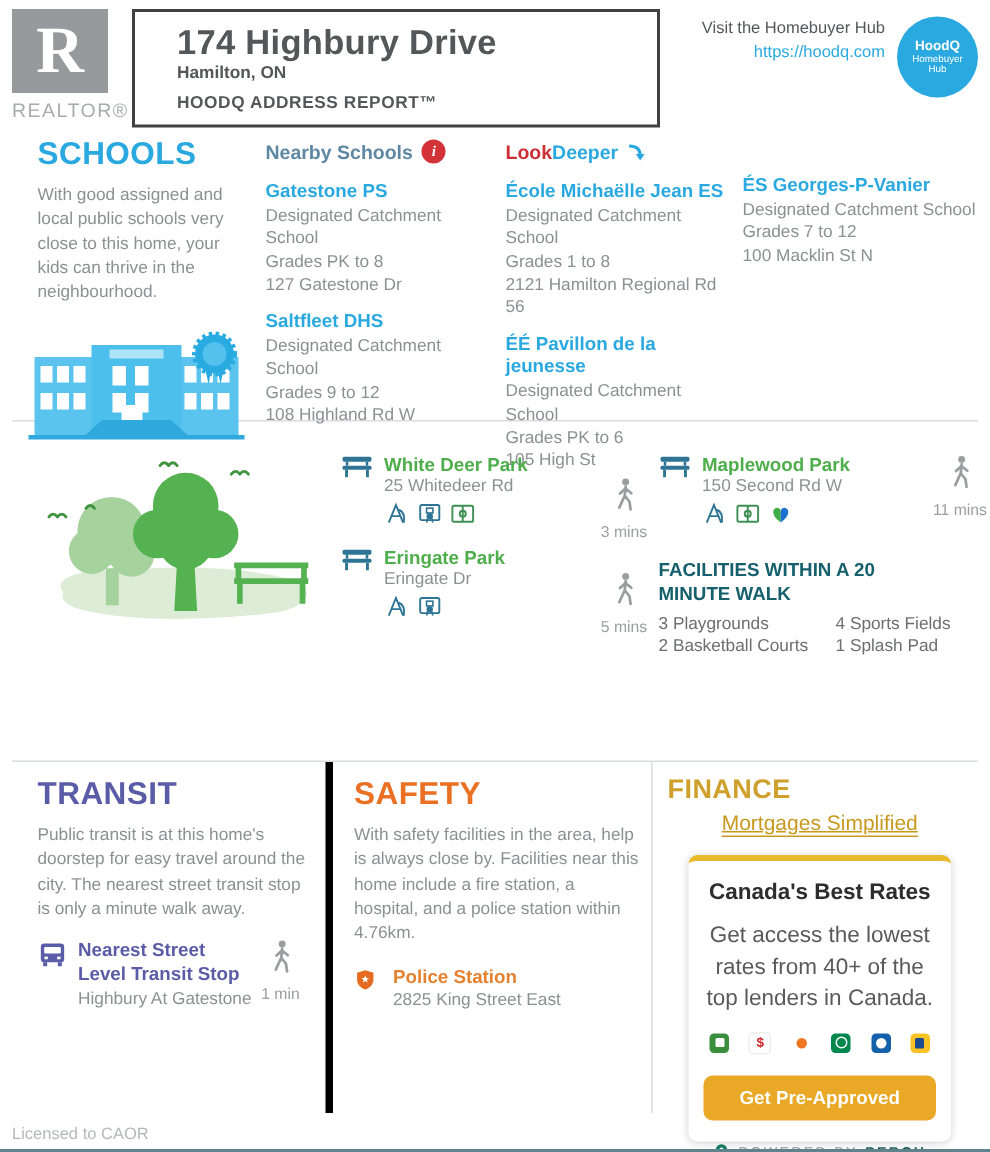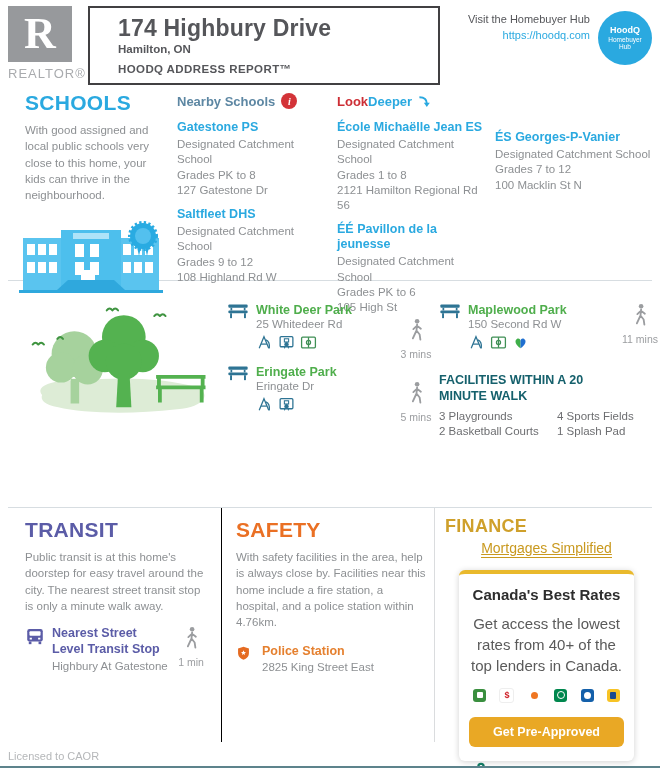--- a/index.html
+++ b/index.html
@@ -54,21 +54,21 @@
   .park-name{font-size:12.5px;font-weight:bold;color:#4fae4c;}
   .park-addr{font-size:11.5px;color:#8d9093;margin-top:1px;}
   .fac-icons{display:flex;gap:5px;margin-top:4px;color:#2e7494;}
   .walker{width:48px;flex:0 0 48px;text-align:center;}
   .walk-time{font-size:10.5px;color:#9b9da0;margin-top:1px;}
   .fac-title{font-size:12.5px;font-weight:bold;color:#15606c;line-height:1.25;margin:6px 0 6px 0;}
   .fac-grid{display:grid;grid-template-columns:112px auto;gap:3px 6px;font-size:11.5px;color:#6d6e71;}
   .park-art{margin-top:6px;}
   
   .bottom{display:flex;height:234px;box-sizing:border-box;}
-  .b-c1{width:222px;flex:0 0 222px;box-sizing:border-box;border-right:1px solid #000000;padding:10px 12px 0 25px;}
+  .b-c1{width:222px;flex:0 0 222px;box-sizing:border-box;border-right:5px solid #000000;padding:10px 12px 0 25px;}
   .b-c2{width:213px;flex:0 0 213px;box-sizing:border-box;border-right:1px solid #dadcde;padding:10px 8px 0 14px;}
   .b-c3{flex:1;padding:8px 12px 0 10px;display:flex;flex-direction:column;}
   .t-purple{color:#5b5ca7;}
   .t-orange{color:#ea7024;}
   .t-gold{color:#cfa02b;}
   .transit-entry{display:flex;margin-top:12px;}
   .transit-main{flex:1;display:flex;gap:7px;}
   .bus{color:#5b5ca7;flex:0 0 20px;padding-top:2px;}
   .stop-name{font-size:12.5px;font-weight:bold;color:#5b5ca7;line-height:1.25;}
   .stop-addr{font-size:11.5px;color:#8d9093;margin-top:2px;text-align:right;}
@@ -195,21 +195,21 @@
         <div class="sch-line">2121 Hamilton Regional Rd 56</div>
       </div>
       <div class="sch-entry">
         <div class="sch-name">ÉÉ Pavillon de la jeunesse</div>
         <div class="sch-line">Designated Catchment School</div>
         <div class="sch-line">Grades PK to 6</div>
         <div class="sch-line">105 High St</div>
       </div>
     </div>
     <div class="sch-c4">
-      <div class="sch-entry" style="margin-top:14px;">
+      <div class="sch-entry" style="margin-top:0;">
         <div class="sch-name">ÉS Georges-P-Vanier</div>
         <div class="sch-line">Designated Catchment School</div>
         <div class="sch-line">Grades 7 to 12</div>
         <div class="sch-line">100 Macklin St N</div>
       </div>
     </div>
   </div>
 
   <div class="hr"></div>
 

